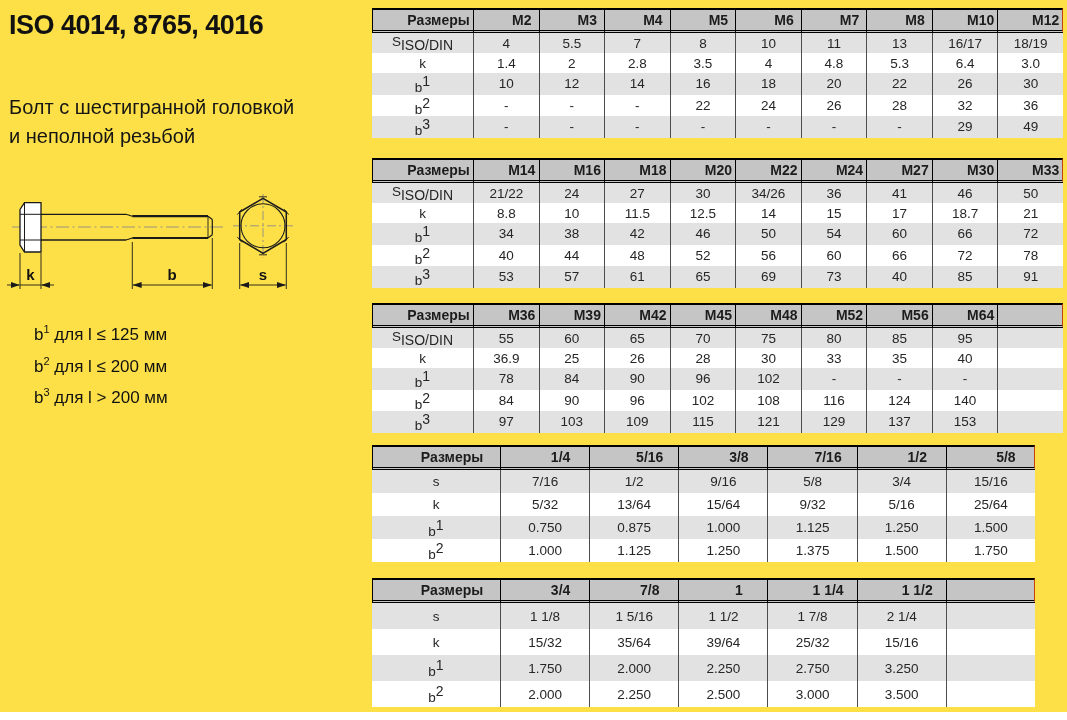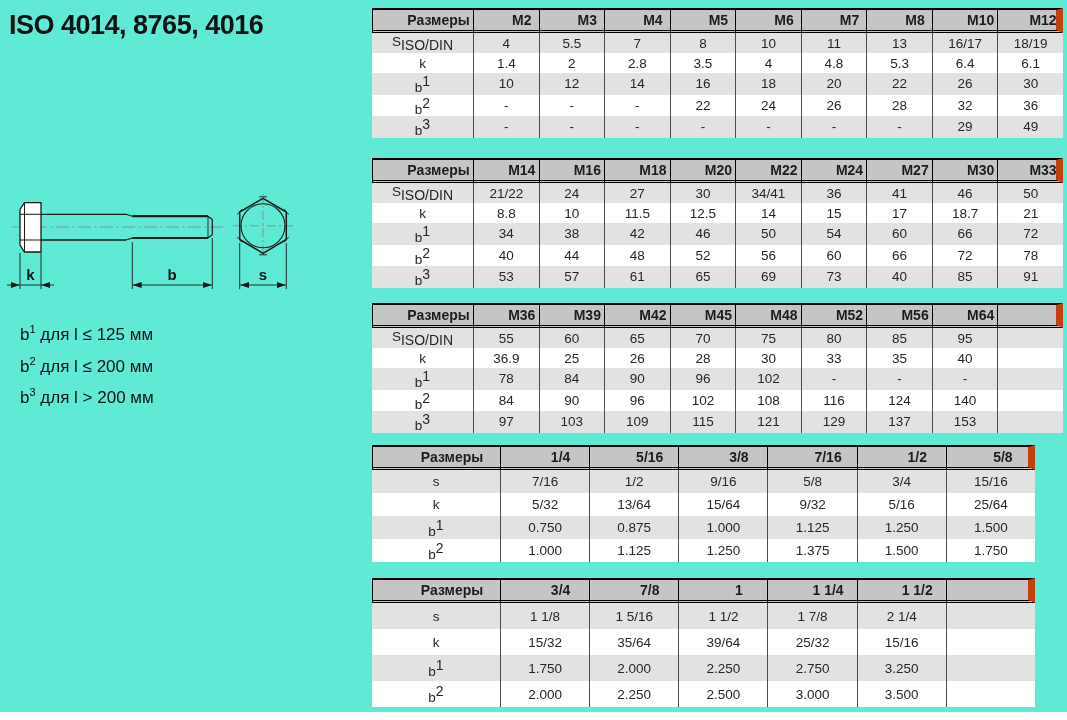--- a/index.html
+++ b/index.html
@@ -1,46 +1,46 @@
 <!DOCTYPE html>
 <html><head>
 <meta charset="utf-8">
 <style>
   * { margin:0; padding:0; box-sizing:border-box; }
   html,body { background:#fff; }
   .page {
-    position:relative; width:1067px; height:712px; background:#5eead4;
+    position:relative; width:1067px; height:712px; background:#fde047;
     font-family:"Liberation Sans", sans-serif; color:#1a1a1a; overflow:hidden;
   }
   
   .title-block { position:absolute; left:9px; top:8px; font-weight:bold;
     font-size:27px; line-height:34px; letter-spacing:-0.5px; color:#111; }
   .subtitle-block { position:absolute; left:9px; top:93px; font-size:20px;
     line-height:29px; color:#151515; }
   .drawing-wrap { position:absolute; left:5px; top:185px; width:330px; height:118px; }
   .notes { position:absolute; left:20px; top:316px; font-size:17px; line-height:27px; color:#111; }
   .notes sup { font-size:11px; }
-  .note { white-space:nowrap; }
+  .note { white-space:nowrap;margin-left:14px; }
   
   .tbl-wrap { position:absolute; }
   .tbl-wrap table { border-collapse:separate; border-spacing:0; table-layout:fixed; width:100%; }
   .t0,.t1,.t2 { left:372px; width:691px; }
   .t3,.t4 { left:372px; width:663px; }
   .t0 { top:8px; } .t1 { top:158px; } .t2 { top:303px; }
   .t3 { top:445px; } .t4 { top:578px; }
   .t0 col.c0,.t1 col.c0,.t2 col.c0 { width:101px; }
   .t3 col.c0,.t4 col.c0 { width:128px; }
   th {
     background:#c5c5c5; font-weight:bold; font-size:14px; color:#1c1c1c;
     text-align:center; height:25px; vertical-align:middle;
     border-top:2px solid #000; border-bottom:3px double #000;
     border-left:1px solid #000;
     padding-left:31px;
   }
-  th:last-child { border-right:7px solid #c2410c; }
+  th:last-child { border-right:1px solid #c2410c; }
   td {
     font-size:13.5px; color:#262626; text-align:center; vertical-align:middle;
     border-left:1px solid #4d4d4d; height:20px;
   }
   td:first-child { border-left:none; }
   .t3 td { height:23px; }
   .t4 td { height:26px; }
   tbody tr:nth-child(odd) { background:#e2e2e2; }
   tbody tr:nth-child(even) { background:#ffffff; }
   td.lbl sup, td.lbl sub { font-size:14px; }
@@ -50,20 +50,24 @@
 </style>
 </head>
 <body>
 
 <div class="page">
 
   <div class="title-block">
     <div>ISO 4014, 8765, 4016</div>
   </div>
 
+  <div class="subtitle-block">
+    <div>Болт с шестигранной головкой</div>
+    <div>и неполной резьбой</div>
+  </div>
 
   <div class="drawing-wrap">
     <svg width="330" height="118" viewBox="0 0 330 118">
       <defs>
         <marker id="arr" markerWidth="10" markerHeight="8" refX="8.6" refY="3" orient="auto" markerUnits="userSpaceOnUse">
           <path d="M0,0 L9,3 L0,6 Z" fill="#1a1a1a"></path>
         </marker>
       </defs>
 
       <line x1="7" y1="42" x2="218" y2="42" stroke="#8a8a8a" stroke-width="0.9" stroke-dasharray="13 3.5 2 3.5"></line>
@@ -170,21 +174,21 @@
           <tr>
             <td class="lbl"><span>k</span></td>
             <td>1.4</td>
             <td>2</td>
             <td>2.8</td>
             <td>3.5</td>
             <td>4</td>
             <td>4.8</td>
             <td>5.3</td>
             <td>6.4</td>
-            <td>6.1</td>
+            <td>3.0</td>
           </tr>
           <tr>
             <td class="lbl"><span>b</span><sup>1</sup></td>
             <td>10</td>
             <td>12</td>
             <td>14</td>
             <td>16</td>
             <td>18</td>
             <td>20</td>
             <td>22</td>
@@ -246,21 +250,21 @@
             <th>M33</th>
           </tr>
         </thead>
         <tbody>
           <tr>
             <td class="lbl"><span>S</span><sub>ISO/DIN</sub></td>
             <td>21/22</td>
             <td>24</td>
             <td>27</td>
             <td>30</td>
-            <td>34/41</td>
+            <td>34/26</td>
             <td>36</td>
             <td>41</td>
             <td>46</td>
             <td>50</td>
           </tr>
           <tr>
             <td class="lbl"><span>k</span></td>
             <td>8.8</td>
             <td>10</td>
             <td>11.5</td>

